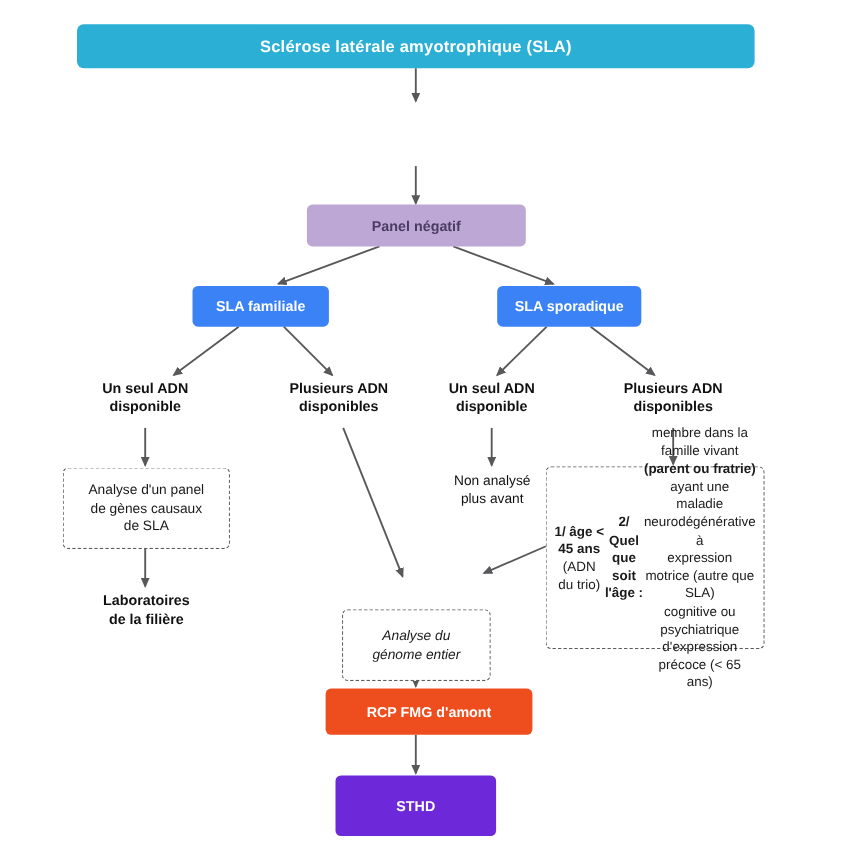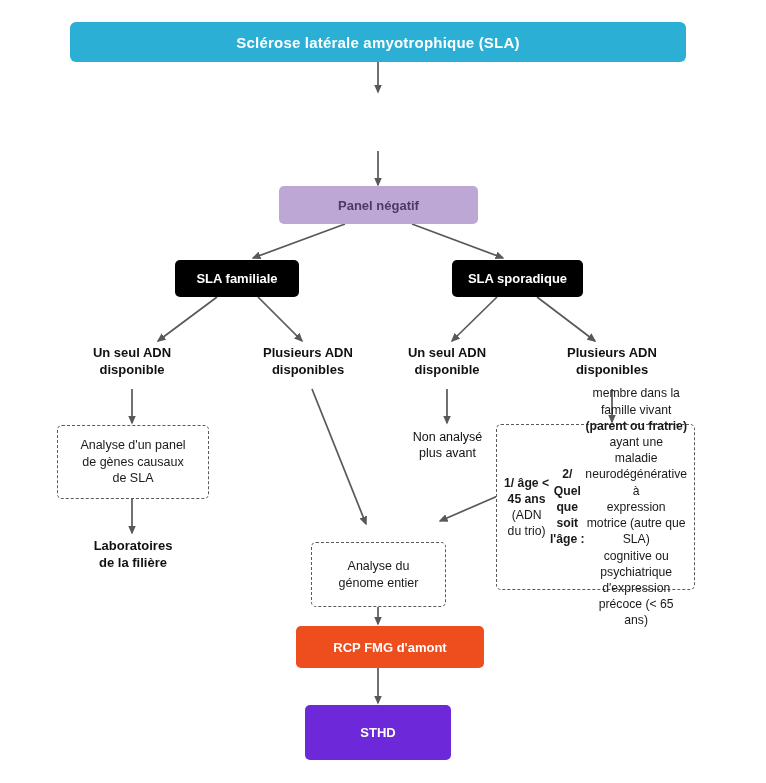--- a/index.html
+++ b/index.html
@@ -58,21 +58,21 @@
     border-radius: 5px;
     color: #ffffff;
     font-weight: bold;
     font-size: 13px;
   }
   .pill.lilac {
     background: #BDA7D4;
     color: #4b3b63;
   }
   .pill.purple {
-    background: #000000;
+    background: #3b82f6;
   }
   .pill.orange {
     background: #EE4D1E;
   }
   .pill.magenta {
     background: #6d28d9;
   }
   
   .plain {
     font-size: 13px;
@@ -209,21 +209,21 @@
     <div>
       <span>membre dans la famille vivant</span><br>
       <b>(parent ou fratrie)</b><span> ayant une</span><br>
       <span>maladie neurodégénérative à</span><br>
       <span>expression motrice (autre que SLA)</span><br>
       <span>cognitive ou psychiatrique</span><br>
       <span>d'expression précoce (&lt; 65 ans)</span>
     </div>
   </div>
 
-  <div class="node dashed" style="left:311px; top:542px; width:135px; height:65px; flex-direction:column;">
+  <div class="node dashed" style="left:311px; top:554px; width:135px; height:65px; flex-direction:column;font-style:italic;">
     <span>Analyse du</span>
     <span>génome entier</span>
   </div>
 
   <div class="node pill orange" style="left:296px; top:626px; width:188px; height:42px;">
     <span>RCP FMG d'amont</span>
   </div>
 
   <div class="node pill magenta" style="left:305px; top:705px; width:146px; height:55px;">
     <span>STHD</span>

